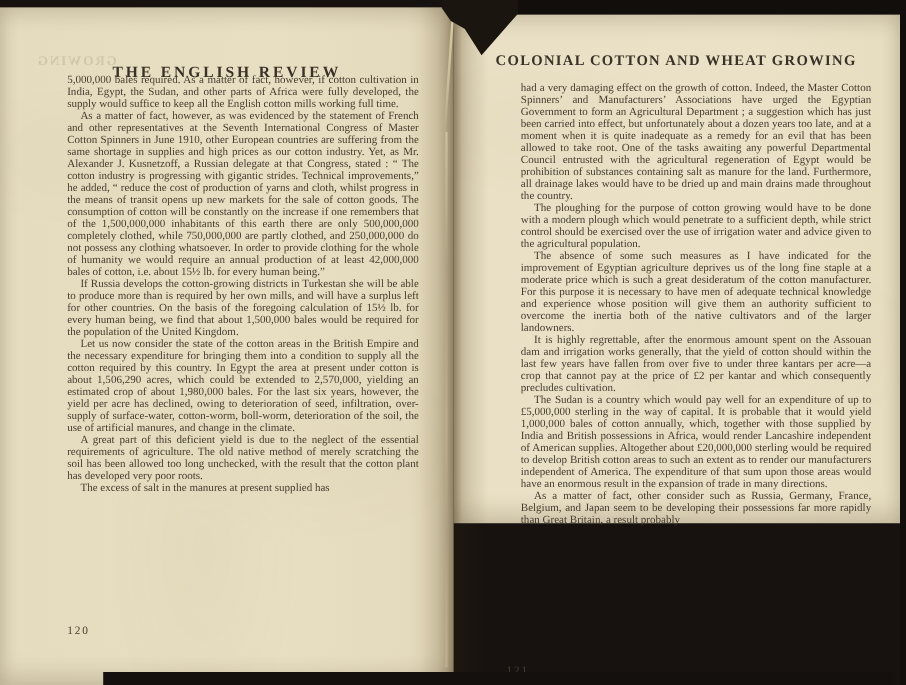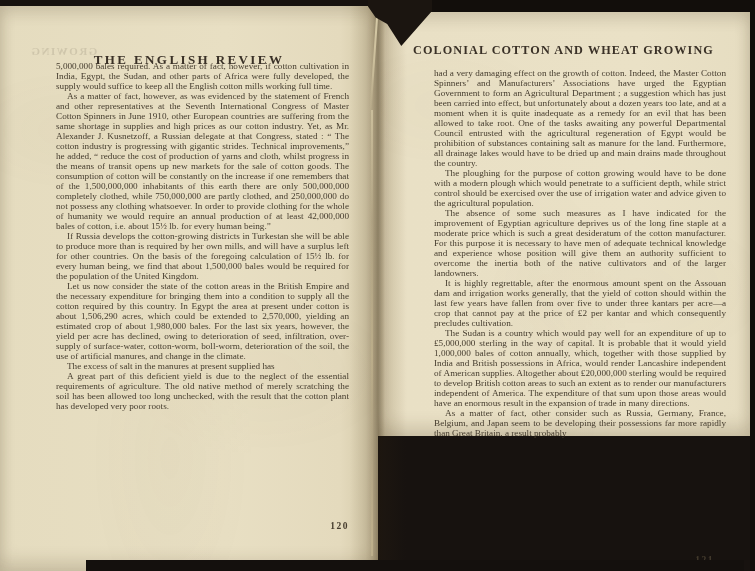--- a/index.html
+++ b/index.html
@@ -34,22 +34,22 @@
   .head-right { left:35px; top:31px; width:300px; font-size:12.2px; letter-spacing:1.1px; }
   .body-text {
     position:absolute; text-align:justify; color:#453c2e;
     font-size:9.2px; line-height:10px; overflow:hidden;
   }
   .body-left { left:56px; top:55px; width:293px; height:454px; }
   .body-right { left:56px; top:56px; width:292px; height:450px; }
   .body-text p { margin:0; }
   .body-text p.indent { text-indent:11px; }
   .page-number {
-    position:absolute; text-align:right; color:#453c2e;
-    font-size:9.5px; letter-spacing:1.5px;font-weight:bold;
+    position:absolute; text-align:left; color:#453c2e;
+    font-size:9.5px; letter-spacing:1.5px;
   }
   .num-left { left:56px; top:515px; width:293px; }
   .num-right { left:44px; top:511px; width:292px;margin-top:32px; }
   .ghost {
     position:absolute; left:30px; top:35px; width:72px; height:14px;
     overflow:hidden; opacity:.14; pointer-events:none;
   }
   .ghost span {
     display:inline-block; transform:scaleX(-1); white-space:nowrap;
     font-size:11px; font-weight:bold; letter-spacing:1.5px; color:#4a4134;
@@ -92,22 +92,22 @@
     <div class="grain"></div>
     <div class="ghost">
       <span>GROWING</span>
     </div>
     <div class="running-head head-left">THE ENGLISH REVIEW</div>
     <div class="body-text body-left">
         <p class="">5,000,000 bales required.  As a matter of fact, however, if cotton cultivation in India, Egypt, the Sudan, and other parts of Africa were fully developed, the supply would suffice to keep all the English cotton mills working full time.</p>
         <p class="indent">As a matter of fact, however, as was evidenced by the statement of French and other representatives at the Seventh International Congress of Master Cotton Spinners in June 1910, other European countries are suffering from the same shortage in supplies and high prices as our cotton industry.  Yet, as Mr. Alexander J. Kusnetzoff, a Russian delegate at that Congress, stated : “ The cotton industry is progressing with gigantic strides.  Technical improvements,” he added, “ reduce the cost of production of yarns and cloth, whilst progress in the means of transit opens up new markets for the sale of cotton goods. The consumption of cotton will be constantly on the increase if one remembers that of the 1,500,000,000 inhabitants of this earth there are only 500,000,000 completely clothed, while 750,000,000 are partly clothed, and 250,000,000 do not possess any clothing whatsoever.  In order to provide clothing for the whole of humanity we would require an annual production of at least 42,000,000 bales of cotton, i.e. about 15½ lb. for every human being.”</p>
         <p class="indent">If Russia develops the cotton-growing districts in Turkestan she will be able to produce more than is required by her own mills, and will have a surplus left for other countries.  On the basis of the foregoing calculation of 15½ lb. for every human being, we find that about 1,500,000 bales would be required for the population of the United Kingdom.</p>
         <p class="indent">Let us now consider the state of the cotton areas in the British Empire and the necessary expenditure for bringing them into a condition to supply all the cotton required by this country.  In Egypt the area at present under cotton is about 1,506,290 acres, which could be extended to 2,570,000, yielding an estimated crop of about 1,980,000 bales.  For the last six years, however, the yield per acre has declined, owing to deterioration of seed, infiltration, over-supply of surface-water, cotton-worm, boll-worm, deterioration of the soil, the use of artificial manures, and change in the climate.</p>
+        <p class="indent">A great part of this deficient yield is due to the neglect of the essential requirements of agriculture.  The old native method of merely scratching the soil has been allowed too long unchecked, with the result that the cotton plant has developed very poor roots.</p>
         <p class="indent">The excess of salt in the manures at present supplied has</p>
-        <p class="indent">A great part of this deficient yield is due to the neglect of the essential requirements of agriculture.  The old native method of merely scratching the soil has been allowed too long unchecked, with the result that the cotton plant has developed very poor roots.</p>
       </div>
     <div class="page-number num-left">120</div>
   </div>
 
   <div class="page page-right">
     <div class="grain"></div>
     <div class="running-head head-right">COLONIAL COTTON AND WHEAT GROWING</div>
     <div class="body-text body-right">
         <p class="">had a very damaging effect on the growth of cotton.  Indeed, the Master Cotton Spinners’ and Manufacturers’ Associations have urged the Egyptian Government to form an Agricultural Department ; a suggestion which has just been carried into effect, but unfortunately about a dozen years too late, and at a moment when it is quite inadequate as a remedy for an evil that has been allowed to take root.  One of the tasks awaiting any powerful Departmental Council entrusted with the agricultural regeneration of Egypt would be prohibition of substances containing salt as manure for the land.  Furthermore, all drainage lakes would have to be dried up and main drains made throughout the country.</p>
         <p class="indent">The ploughing for the purpose of cotton growing would have to be done with a modern plough which would penetrate to a sufficient depth, while strict control should be exercised over the use of irrigation water and advice given to the agricultural population.</p>

